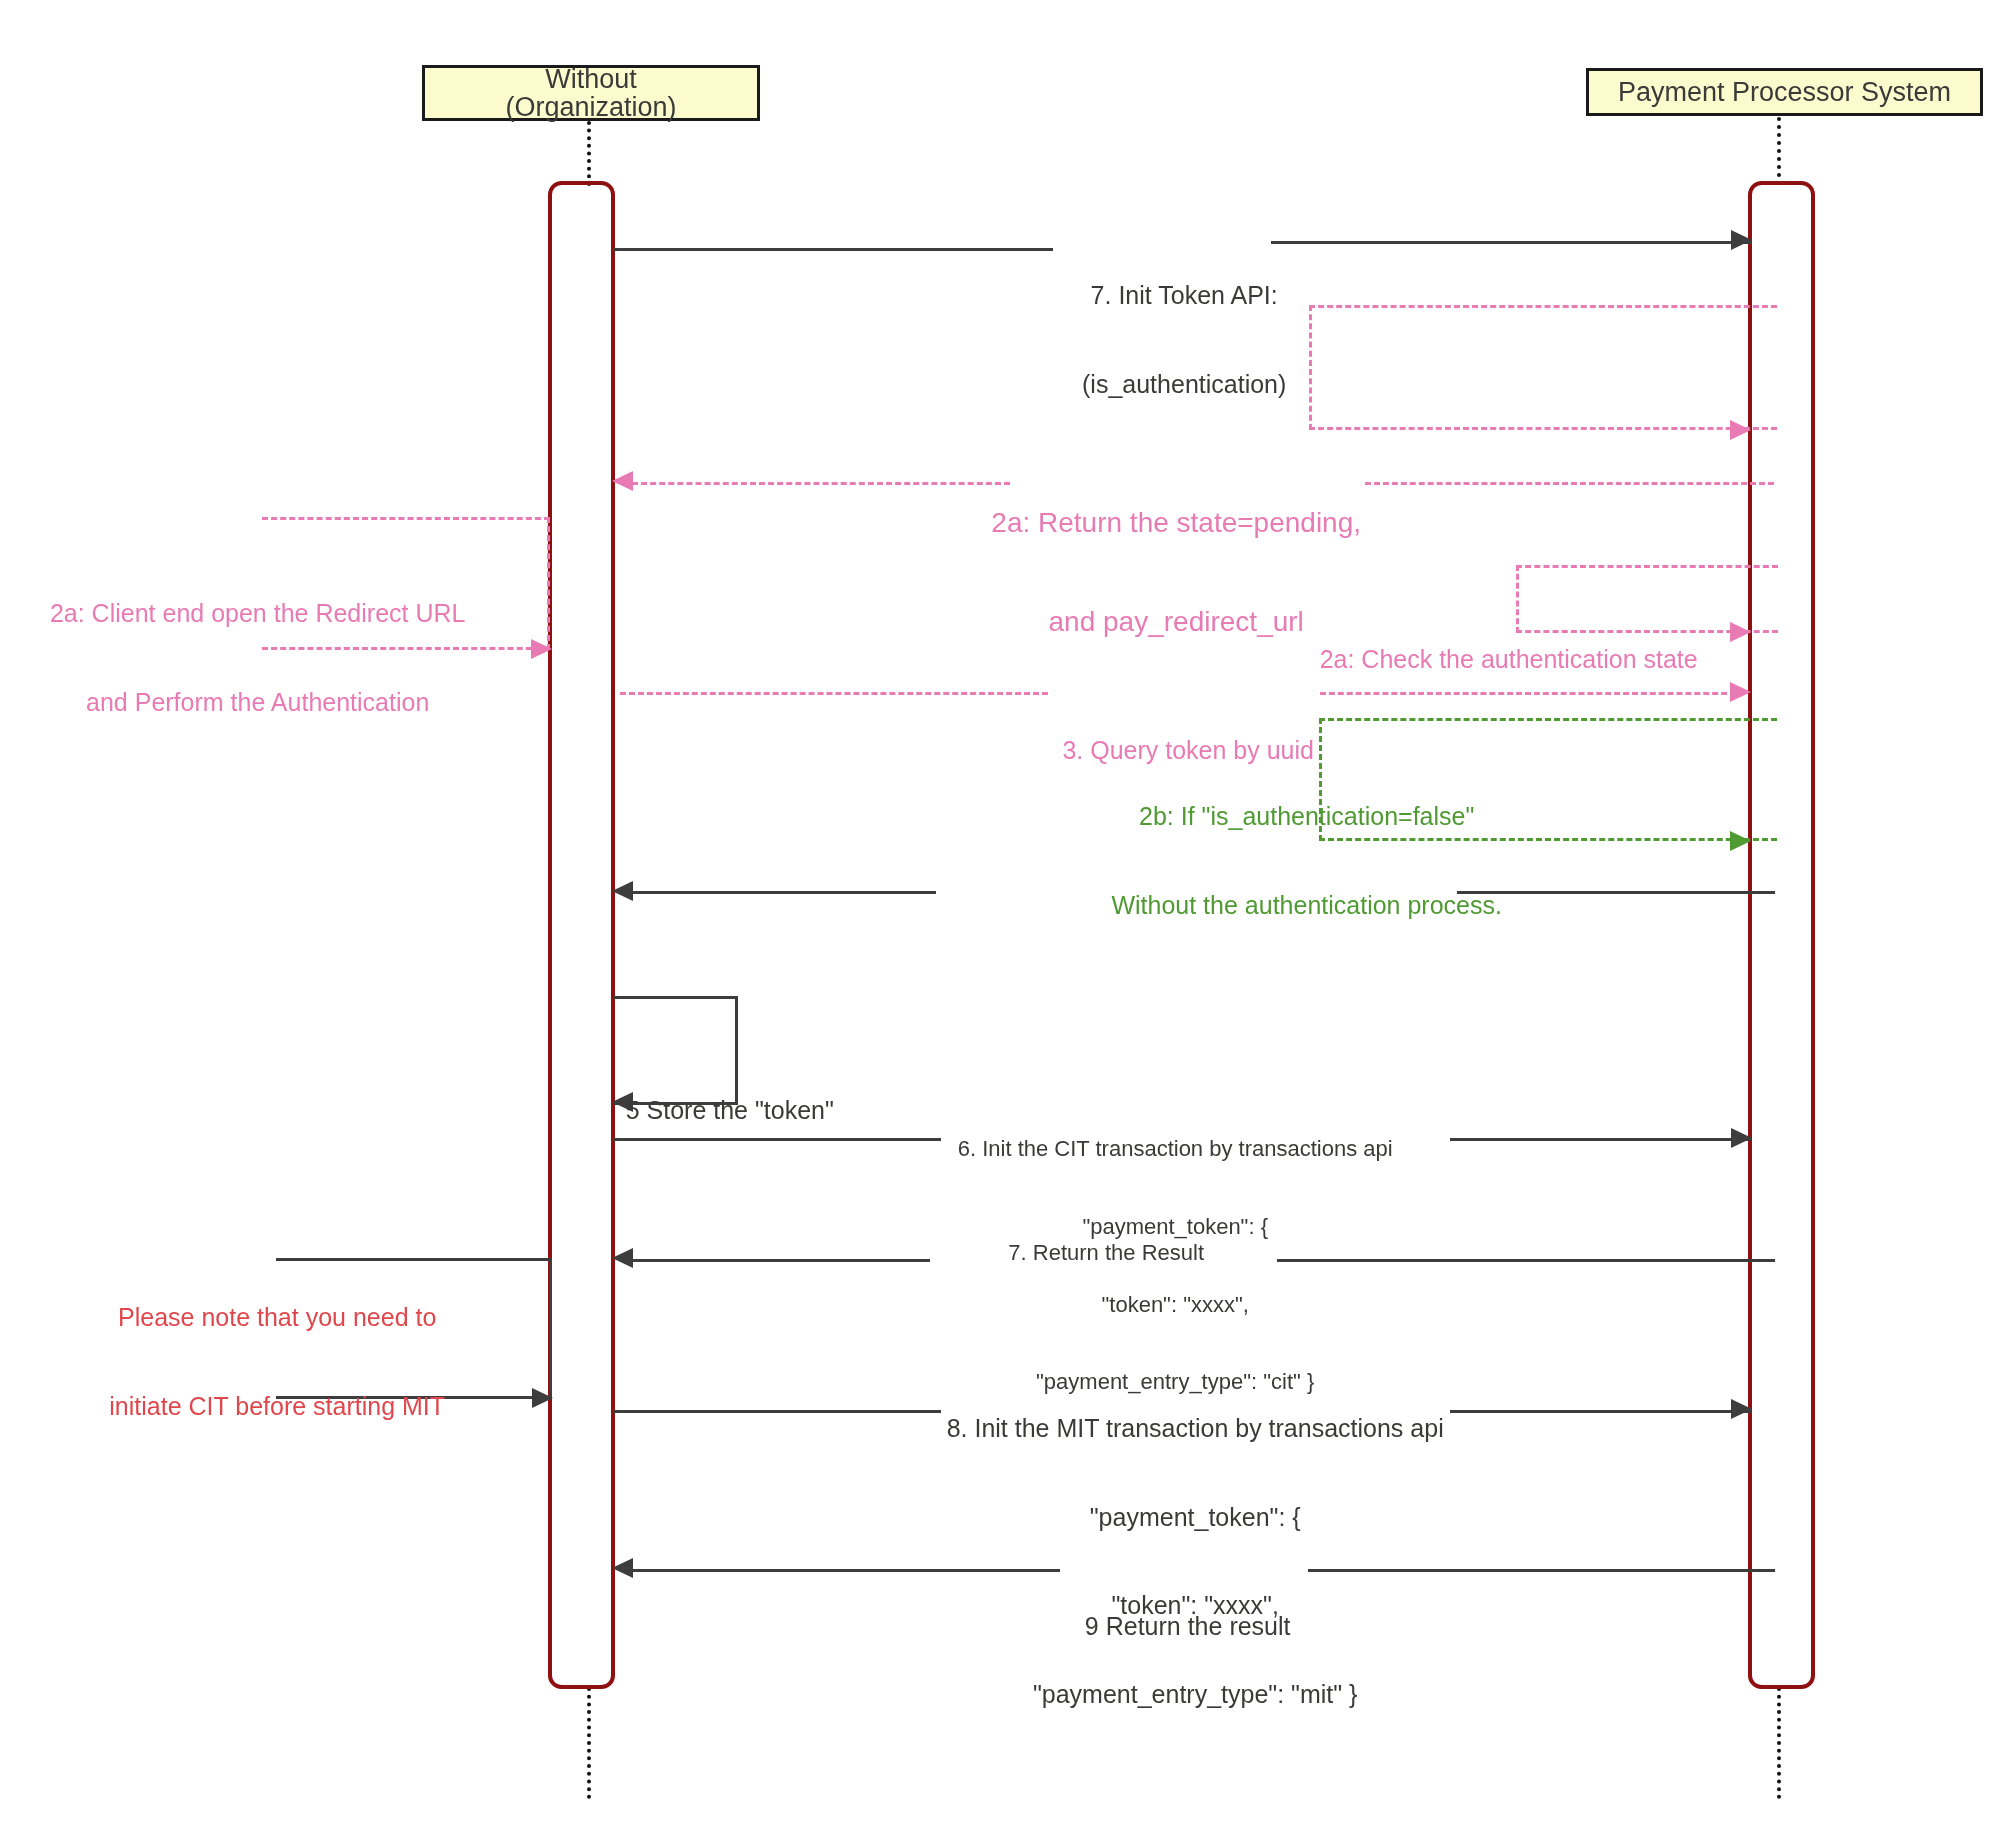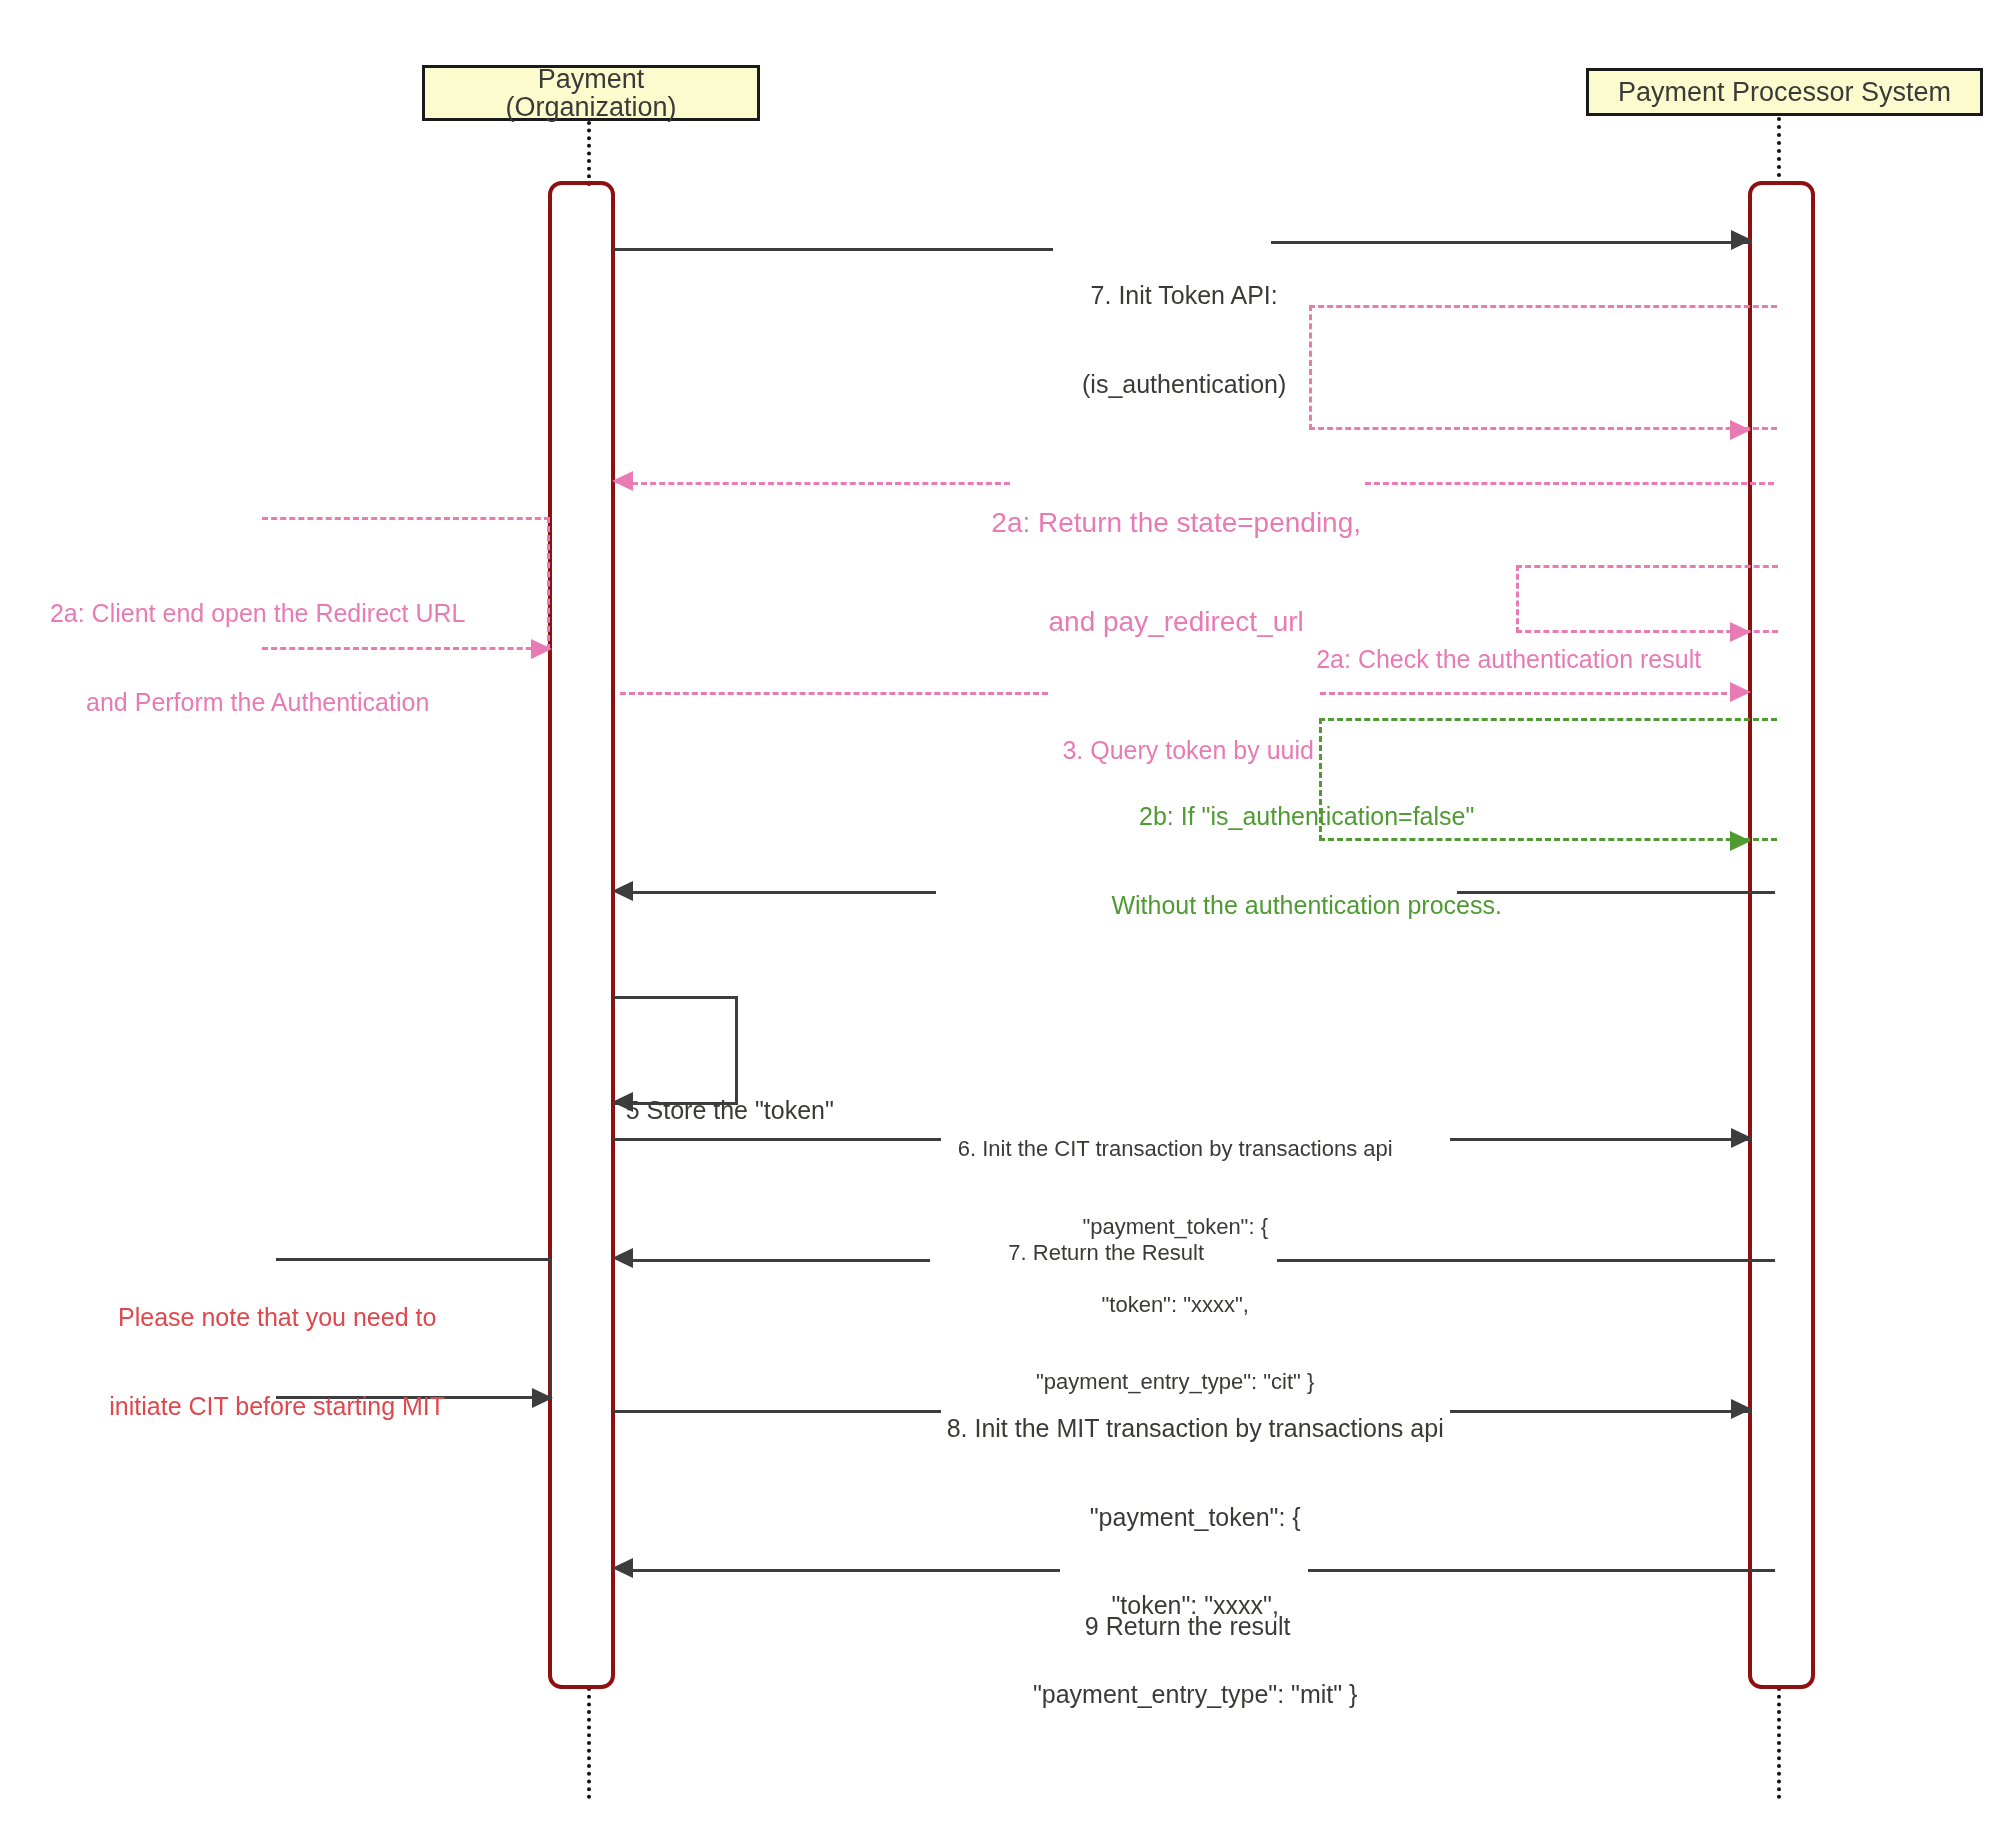--- a/index.html
+++ b/index.html
@@ -75,21 +75,21 @@
   .label.left-align{text-align:left;}
 
   .nobg{background:transparent;}
 </style>
 </head>
 <body>
 
 <div id="canvas">
 
   <div class="actor-box" style="left:422px;top:65px;width:338px;height:56px;">
-    <span>Payment</span>
+    <span>Without</span>
     <span>(Organization)</span>
   </div>
 
   <div class="actor-box" style="left:1586px;top:68px;width:397px;height:48px;">
     <span>Payment Processor System</span>
   </div>
 
   <div class="lifeline" style="left:587px;top:121px;height:65px;"></div>
   <div class="lifeline" style="left:587px;top:1687px;height:112px;"></div>
 
@@ -121,21 +121,21 @@
   <div class="loop pink-left" style="left:262px;top:517px;width:288px;height:133px;"></div>
   <div class="ah right-pink" style="left:531px;top:639px;"></div>
   <div class="label pink nobg" style="left:37px;top:540px;width:434px;font-size:25px;">
     <div>2a: Client end open the Redirect URL</div>
     <div>and Perform the Authentication</div>
   </div>
 
   <div class="loop pink-right" style="left:1516px;top:565px;width:262px;height:68px;"></div>
   <div class="ah right-pink" style="left:1730px;top:622px;"></div>
   <div class="label pink nobg" style="left:1288px;top:586px;width:434px;font-size:25px;">
-    <div>2a: Check the authentication result</div>
+    <div>2a: Check the authentication state</div>
   </div>
 
   <div class="seg pinkdash" style="left:620px;top:692px;width:428px;"></div>
   <div class="seg pinkdash" style="left:1320px;top:692px;width:416px;"></div>
   <div class="ah right-pink" style="left:1730px;top:682px;"></div>
   <div class="label pink nobg" style="left:1046px;top:677px;width:277px;font-size:25px;">
     <div>3. Query token by uuid</div>
   </div>
 
   <div class="loop green-right" style="left:1319px;top:718px;width:458px;height:123px;"></div>

